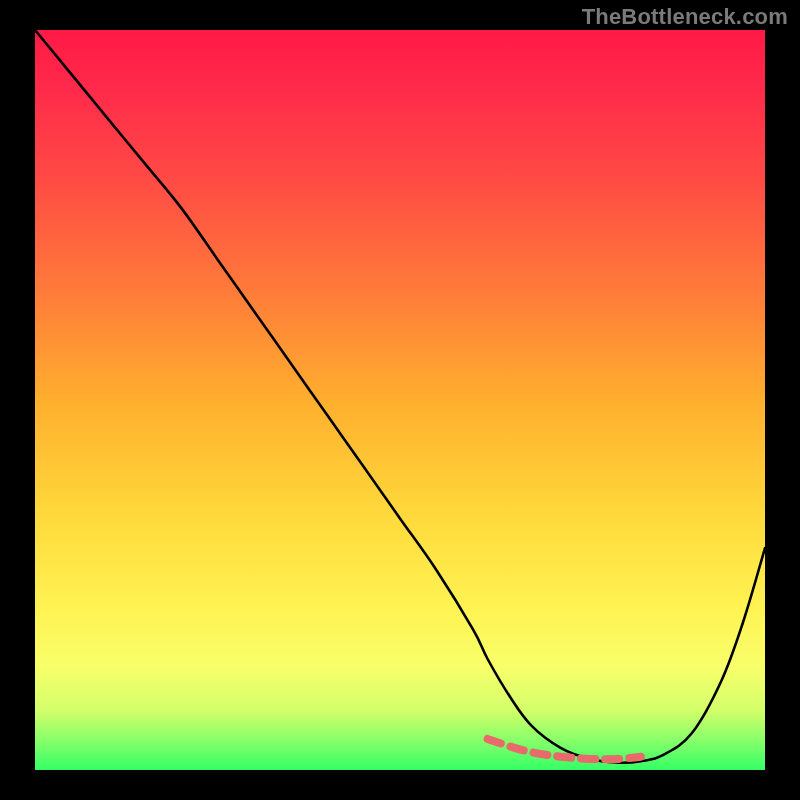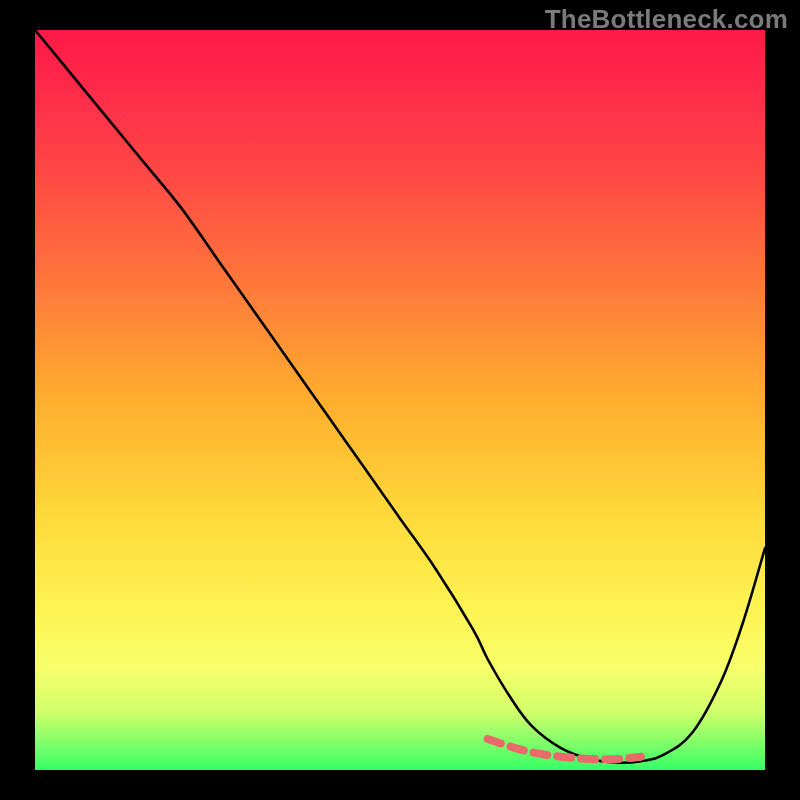--- a/index.html
+++ b/index.html
@@ -15,21 +15,21 @@
     position: relative;
     width: 800px;
     height: 800px;
     background: #000;
   }
   .watermark {
     position: absolute;
     top: 4px;
     right: 12px;
     color: #7a7a7a;
-    font-size: 26px;
+    font-size: 22px;
     font-weight: 600;
     letter-spacing: 0.2px;
     user-select: none;
   }
   .plot-area {
     position: absolute;
     left: 35px;
     top: 30px;
     width: 730px;
     height: 740px;

